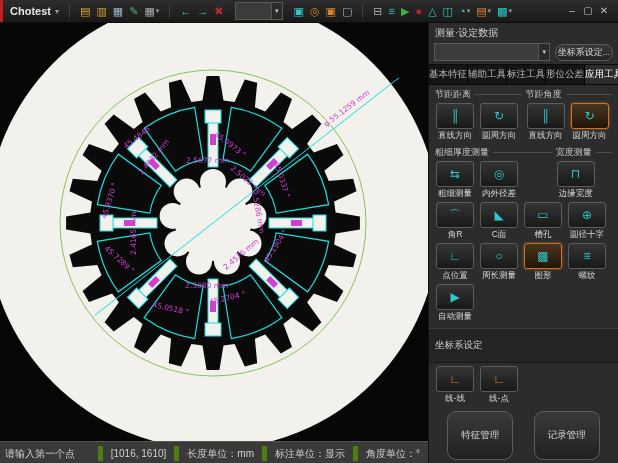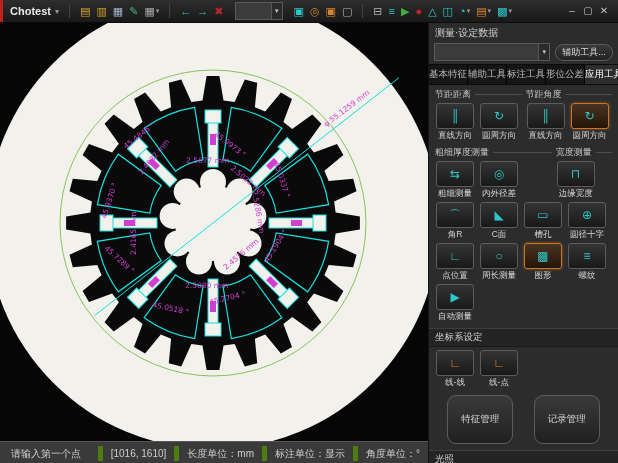--- a/index.html
+++ b/index.html
@@ -23,21 +23,21 @@
   .win-btn{color:#c0c0c0;font-size:10px;width:16px;text-align:center;line-height:16px;}
 
   
   .main{display:flex;flex:1;}
   .left-col{width:428px;display:flex;flex-direction:column;}
   .viewport{width:428px;height:418px;background:#050505;position:relative;}
   .viewport svg{display:block;}
 
   
   .statusbar{height:23px;background:#3a3a3a;border-top:1px solid #555;display:flex;align-items:center;font-size:10px;color:#cfcfcf;flex:0 0 23px;}
-  .status-hint{padding-left:11px;}
+  .status-hint{padding-left:5px;}
   .status-cell{padding:0 8px;border-left:5px solid #4d7c0f;height:15px;line-height:15px;white-space:nowrap;}
 
   
   .panel{width:190px;background:#2c2c2c;border-left:1px solid #121212;display:flex;flex-direction:column;overflow:hidden;}
   .panel-title{font-size:10px;color:#cccccc;padding:3px 6px 1px;}
   .search-row{display:flex;align-items:center;padding:2px 5px 3px;}
   .combo{height:16px;background:#3b3b3b;border:1px solid #5a5a5a;display:flex;align-items:center;flex:1;}
   .combo-text{flex:1;}
   .combo .combo-btn{margin-left:auto;font-size:7px;color:#c8c8c8;background:#2a2a2a;height:100%;display:flex;align-items:center;padding:0 3px;border-left:1px solid #555;}
   .auto-btn{margin-left:5px;width:58px;height:17px;background:linear-gradient(#3a3a3a,#222);border:1px solid #5a5a5a;border-radius:8px;color:#d8d8d8;font-size:9px;padding:0;font-family:inherit;}
@@ -49,21 +49,21 @@
   .group{min-width:0;}
   .group-title{display:flex;align-items:center;color:#c8c8c8;font-size:9px;margin:3px 2px 1px;white-space:nowrap;}
   .group-title::after{content:"";flex:1;border-top:1px solid #4e4e4e;margin-left:4px;}
   .tools{display:flex;flex-wrap:wrap;}
   .tool{width:44px;margin:1px 0 1px;}
   .tool-btn{width:36px;height:24px;margin:0 auto;background:linear-gradient(#343434,#191919);border:1px solid #5c5c5c;border-radius:3px;display:flex;align-items:center;justify-content:center;}
   .tool-btn.selected{border-color:#c8742a;background:linear-gradient(#4a3420,#241508);box-shadow:0 0 3px rgba(200,116,42,.7);}
   .tool-glyph{font-size:12px;line-height:12px;}
   .tool-label{font-size:8.5px;color:#d6d6d6;text-align:center;margin-top:1px;white-space:nowrap;}
 
-  .section-bar{background:#242424;border-top:1px solid #3e3e3e;border-bottom:1px solid #191919;color:#d2d2d2;font-size:9.5px;padding:2px 6px;margin-top:4px;}
+  .section-bar{background:#242424;border-top:1px solid #3e3e3e;border-bottom:1px solid #191919;color:#d2d2d2;font-size:9.5px;padding:10px 6px;margin-top:4px;}
   .coord-tools{padding:2px 4px 0;}
   .manage-row{display:flex;justify-content:space-around;padding:5px 8px 2px;}
   .pill-btn{background:linear-gradient(#3a3a3a,#202020);border:1px solid #5c5c5c;border-radius:9px;color:#dcdcdc;font-size:9.5px;padding:17px 13px;font-family:inherit;}
 </style>
 </head>
 <body>
 
 <div class="window">
 
   <div class="titlebar">
@@ -261,21 +261,21 @@
       </div>
     </div>
 
     <div class="panel">
       <div class="panel-title">测量·设定数据</div>
       <div class="search-row">
         <div class="combo">
           <span class="combo-text"></span>
           <span class="combo-btn">▾</span>
         </div>
-        <button class="auto-btn">辅助工具...</button>
+        <button class="auto-btn">坐标系设定...</button>
       </div>
       <div class="tabs" id="tabs">
           <span class="tab">基本特征</span>
           <span class="tab">辅助工具</span>
           <span class="tab">标注工具</span>
           <span class="tab">形位公差</span>
           <span class="tab active">应用工具</span>
         </div>
 
       <div id="group-rows">

